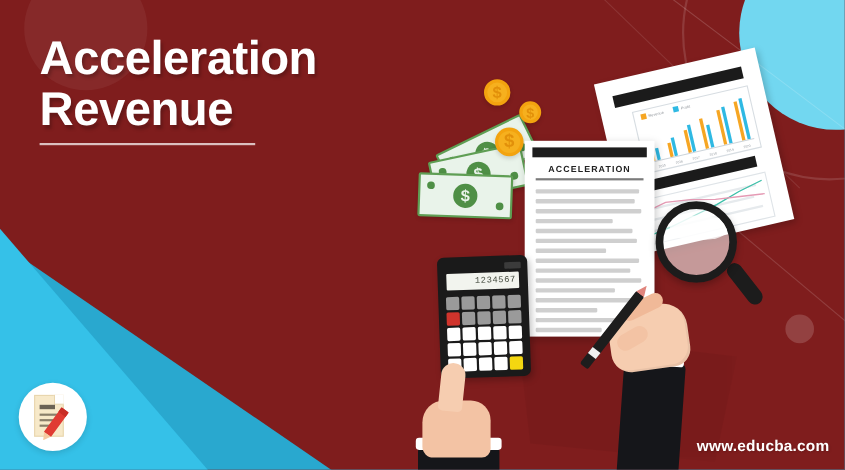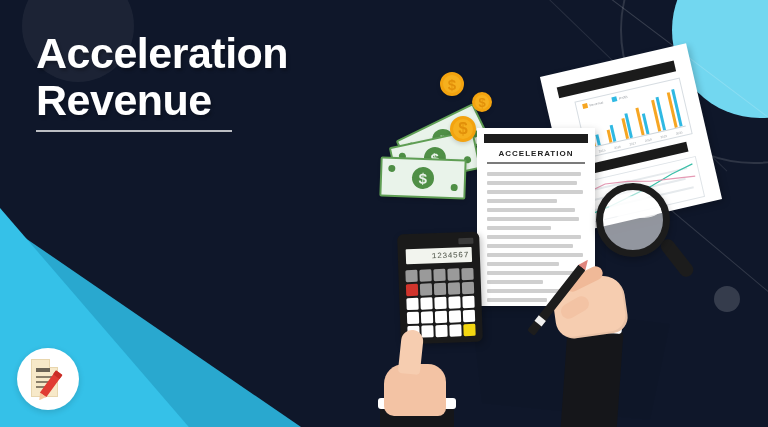--- a/index.html
+++ b/index.html
@@ -2,21 +2,21 @@
 <html><head>
 <meta charset="utf-8">
 <style>
   * { margin:0; padding:0; box-sizing:border-box; }
   html,body { width:768px; height:427px; overflow:hidden; }
   body {
     font-family: "Liberation Sans", sans-serif;
     background:#2fb9e3;
     position:relative;
   }
-  #stage { position:absolute; inset:0; overflow:hidden; background:#0f172a; }
+  #stage { position:absolute; inset:0; overflow:hidden; background:#7f1d1d; }
 
   
   .bg-circle-tr {
     position:absolute; left:672px; top:-58px; width:176px; height:176px;
     border-radius:50%; background:#72d7f0;
   }
   .bg-ring-tr {
     position:absolute; left:620px; top:-104px; width:268px; height:268px;
     border-radius:50%; border:2px solid rgba(255,255,255,0.13);
   }
@@ -507,13 +507,14 @@
     <div class="palm-r">
       <div class="thumb-r"></div>
     </div>
     <div class="finger-r"></div>
     <div class="pencil">
       <div class="tip"></div>
       <div class="ferrule"></div>
     </div>
   </div>
 
+  <div class="site-url">www.educba.com</div>
 </div>
 
 </body></html>

